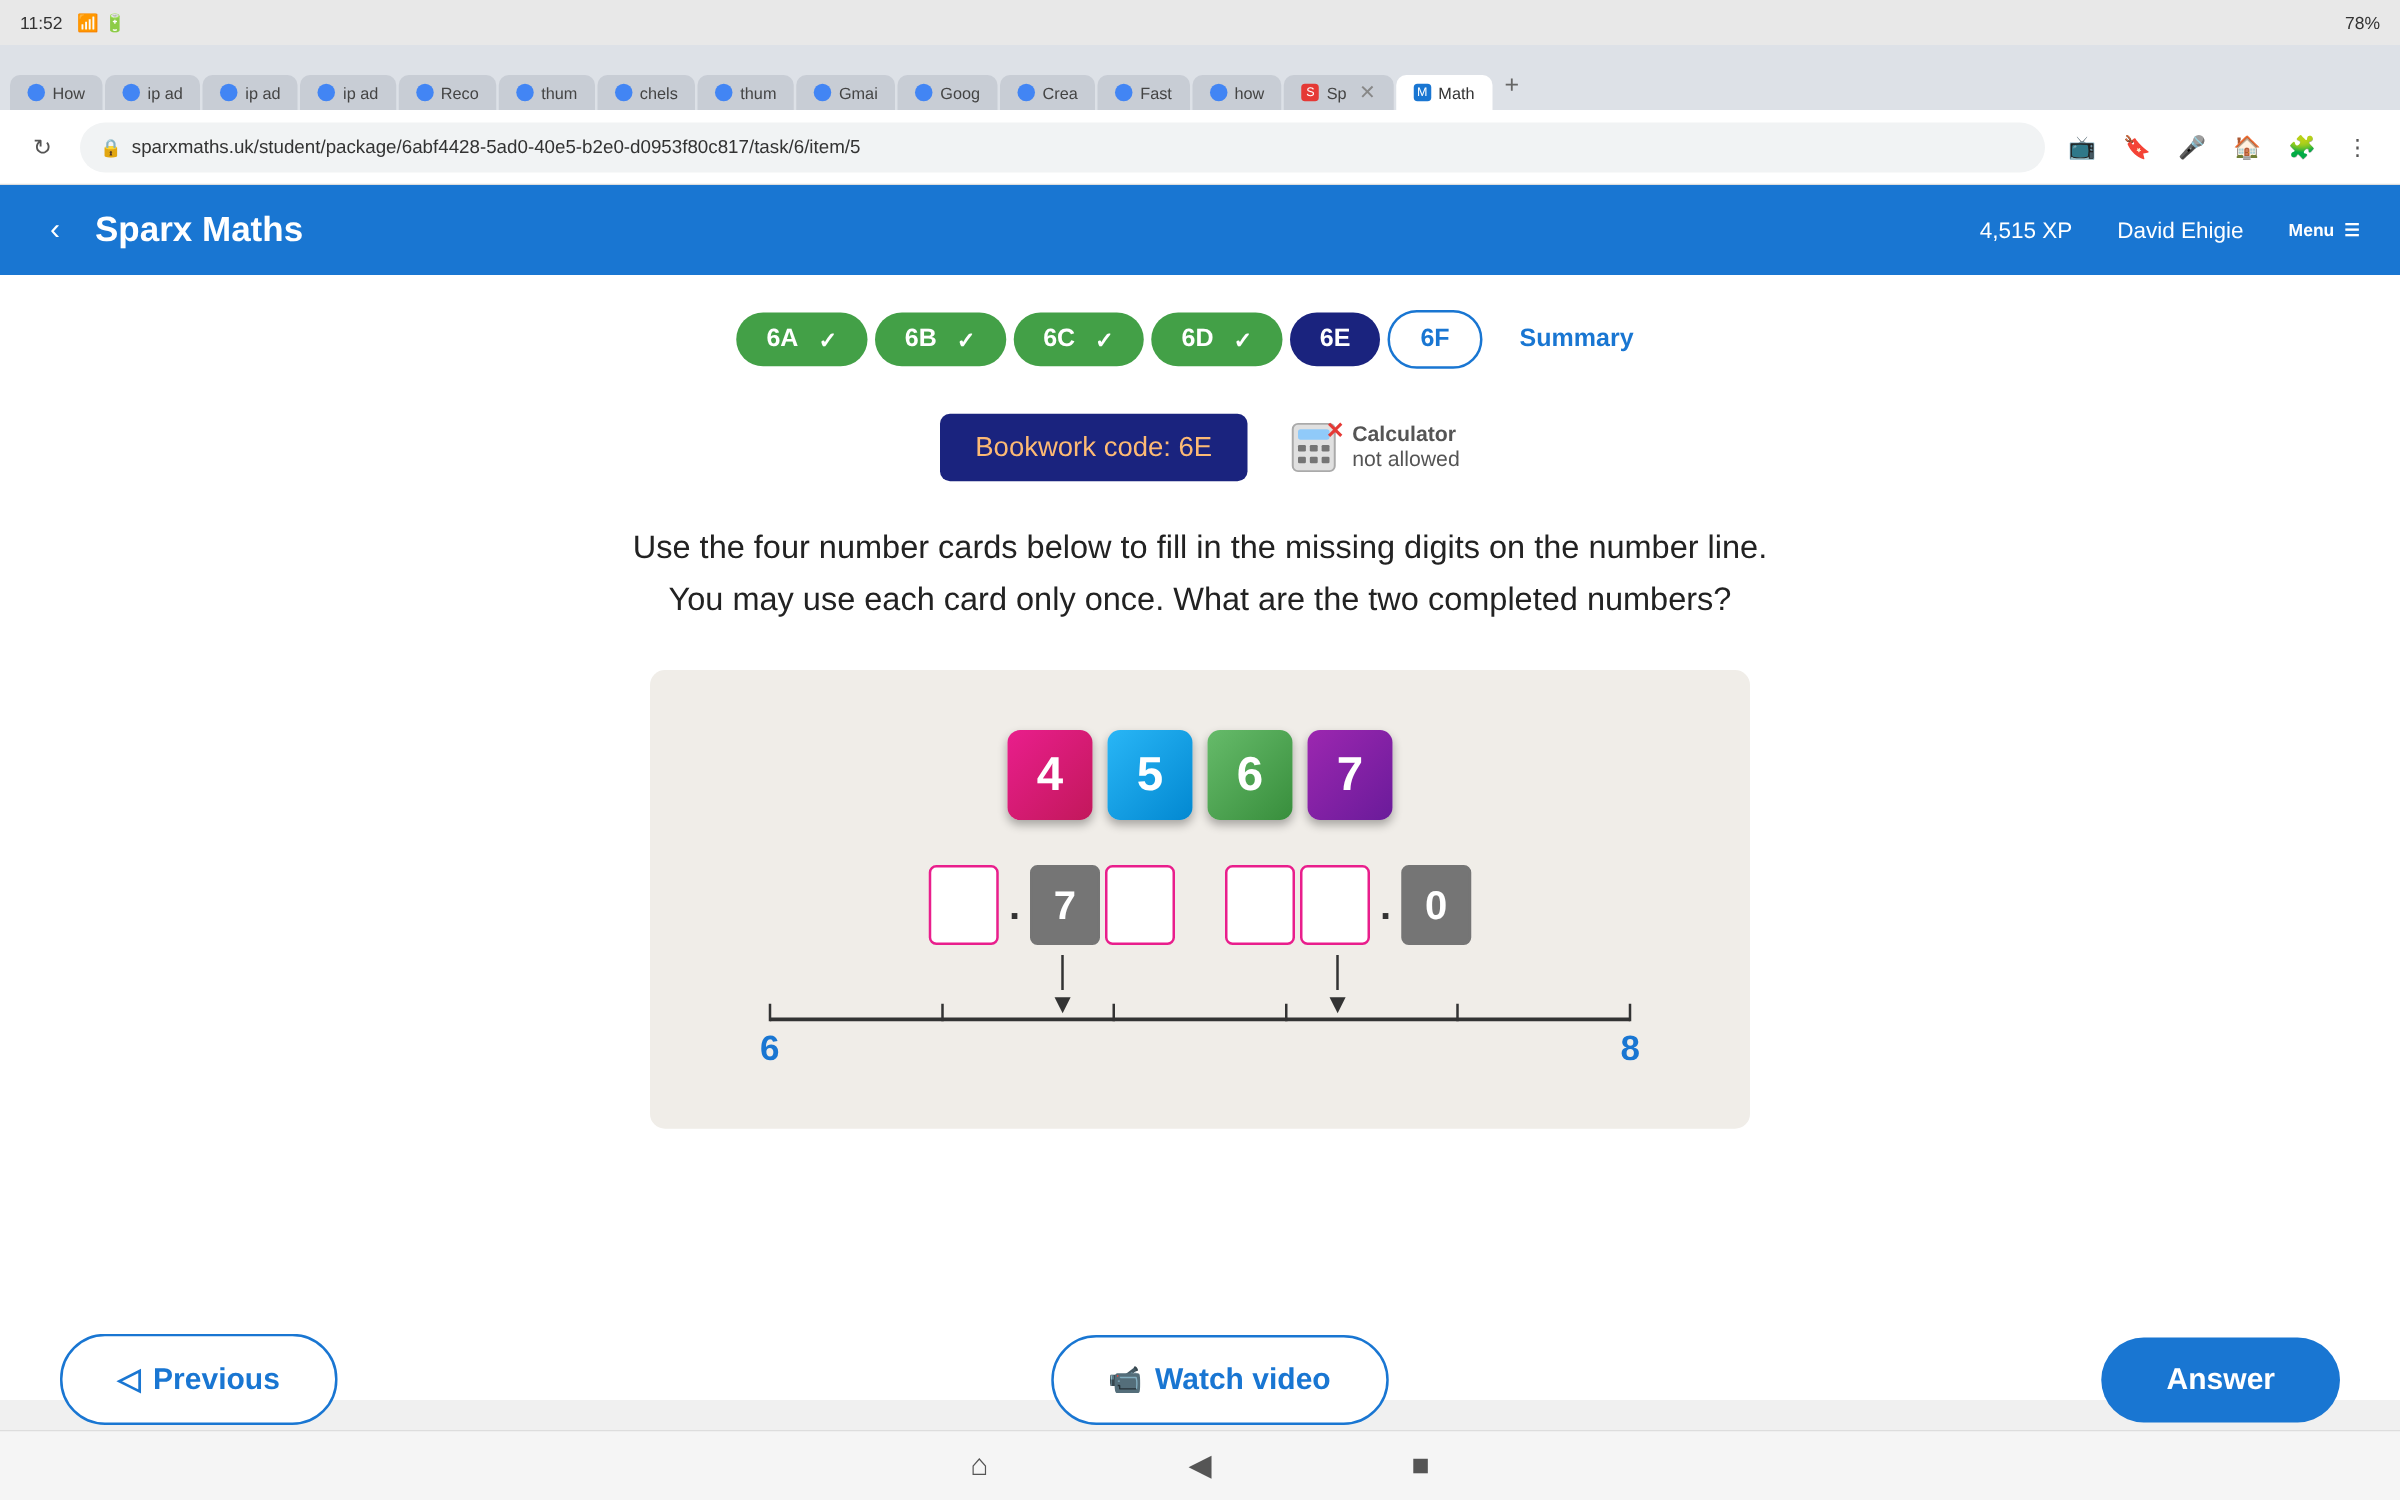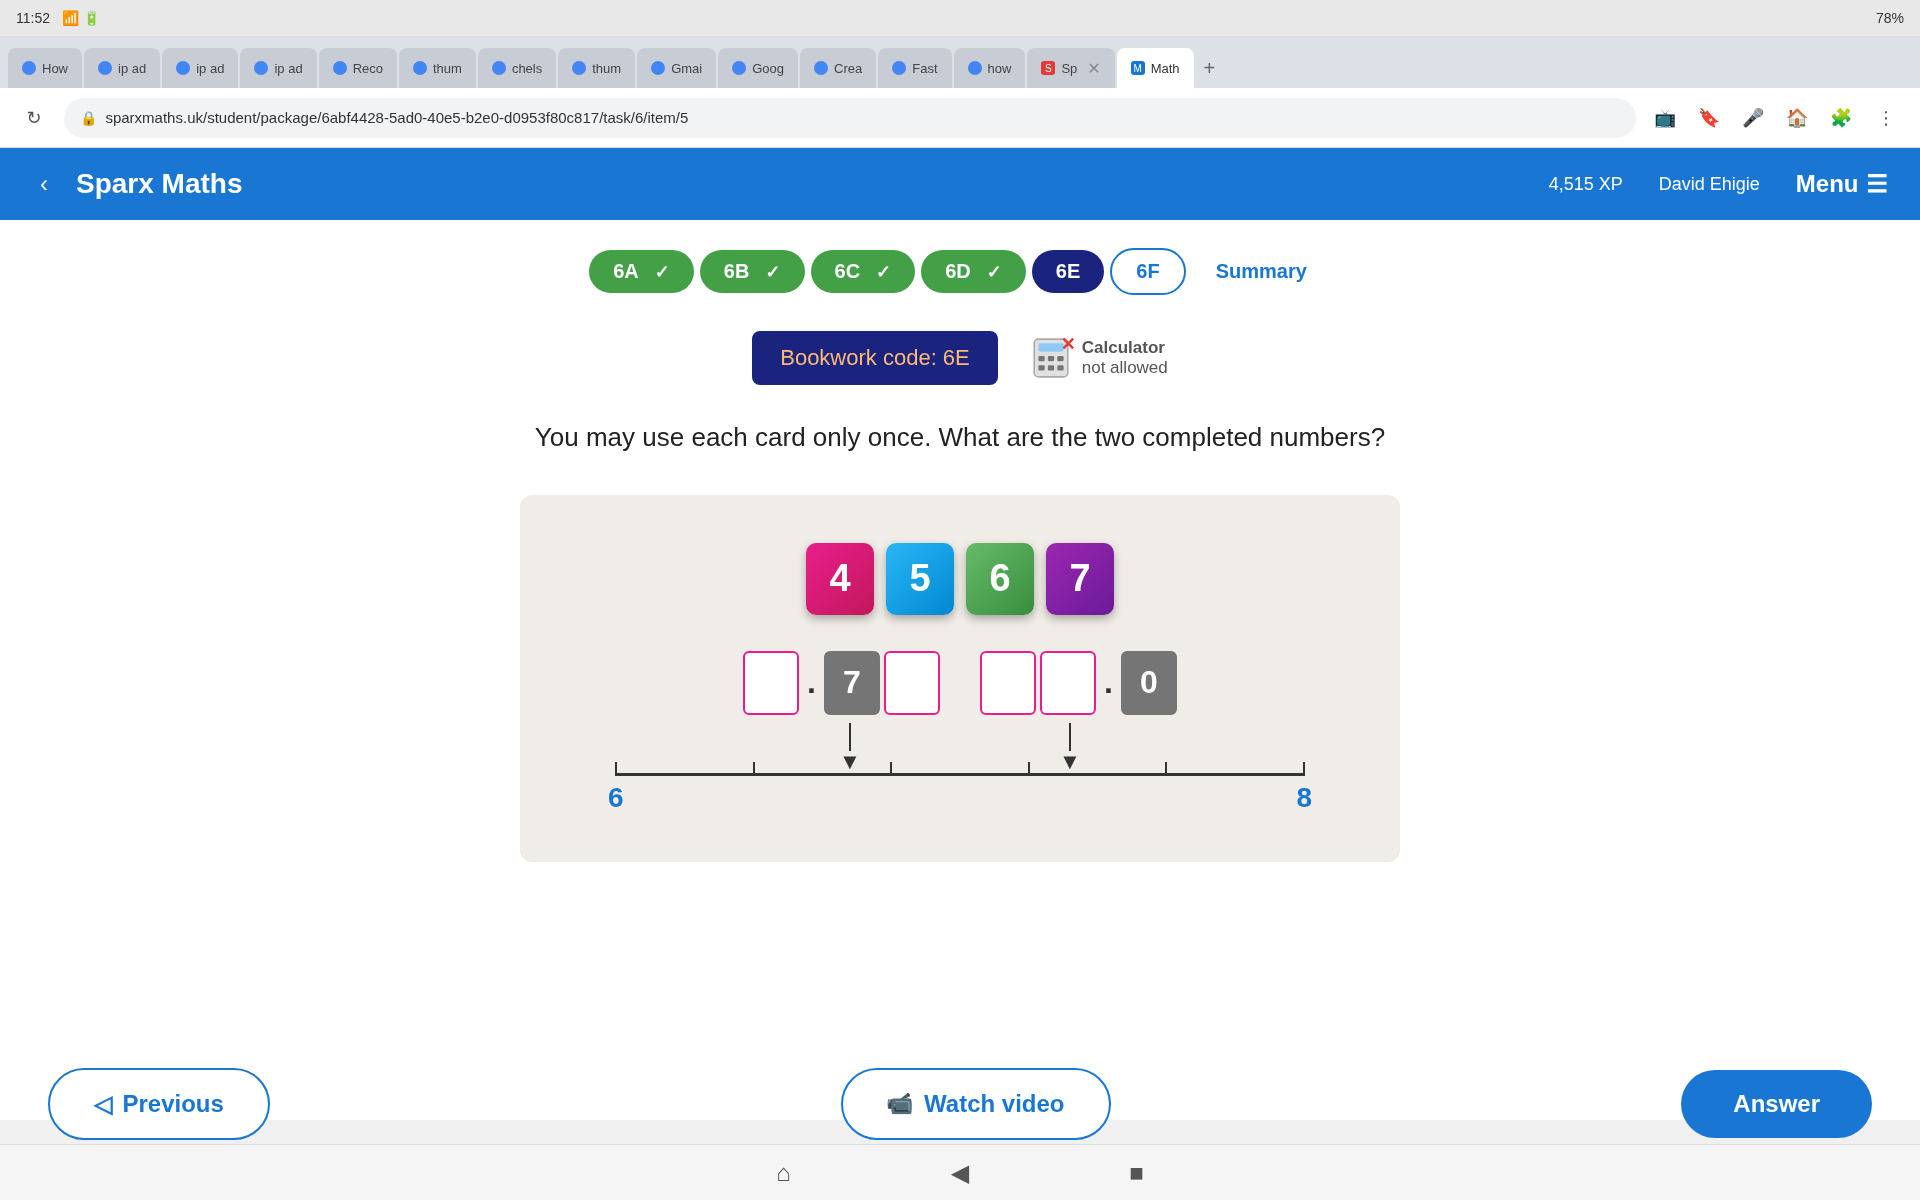--- a/index.html
+++ b/index.html
@@ -30,21 +30,21 @@
     }
     .tab {
       background: #c8cdd5;
       border-radius: 8px 8px 0 0;
       padding: 8px 14px;
       font-size: 13px;
       color: #444;
       display: flex;
       align-items: center;
       gap: 6px;
-      height: 40px;
+      height: 28px;
       white-space: nowrap;
       overflow: hidden;
       max-width: 120px;
       cursor: pointer;
     }
     .tab.active {
       background: #fff;
       color: #333;
       font-weight: 500;
     }
@@ -124,21 +124,21 @@
       display: flex;
       align-items: center;
       gap: 36px;
       color: white;
       font-size: 18px;
     }
     .xp-badge { font-weight: 500; }
     .user-name { font-weight: 500; }
     .menu-btn {
       display: flex; align-items: center; gap: 8px;
-      color: white; font-size: 24px; font-weight: bold;
+      color: white; font-size: 14px; font-weight: bold;
       cursor: pointer; background: none; border: none;
     }
 
     
     .main-content {
       background: white;
       min-height: 900px;
       padding: 0 0 100px 0;
     }
 
@@ -524,20 +524,21 @@
         <span class="calc-cross">✕</span>
       </div>
       <div>
         <div style="font-weight:600;">Calculator</div>
         <div>not allowed</div>
       </div>
     </div>
   </div>
 
   <div class="question-text">
+    <div>Use the four number cards below to fill in the missing digits on the number line.</div>
     <div>You may use each card only once. What are the two completed numbers?</div>
   </div>
 
   <div class="interactive-area">
 
     <div class="number-cards">
       <div class="num-card num-card-4">4</div>
       <div class="num-card num-card-5">5</div>
       <div class="num-card num-card-6">6</div>
       <div class="num-card num-card-7">7</div>

